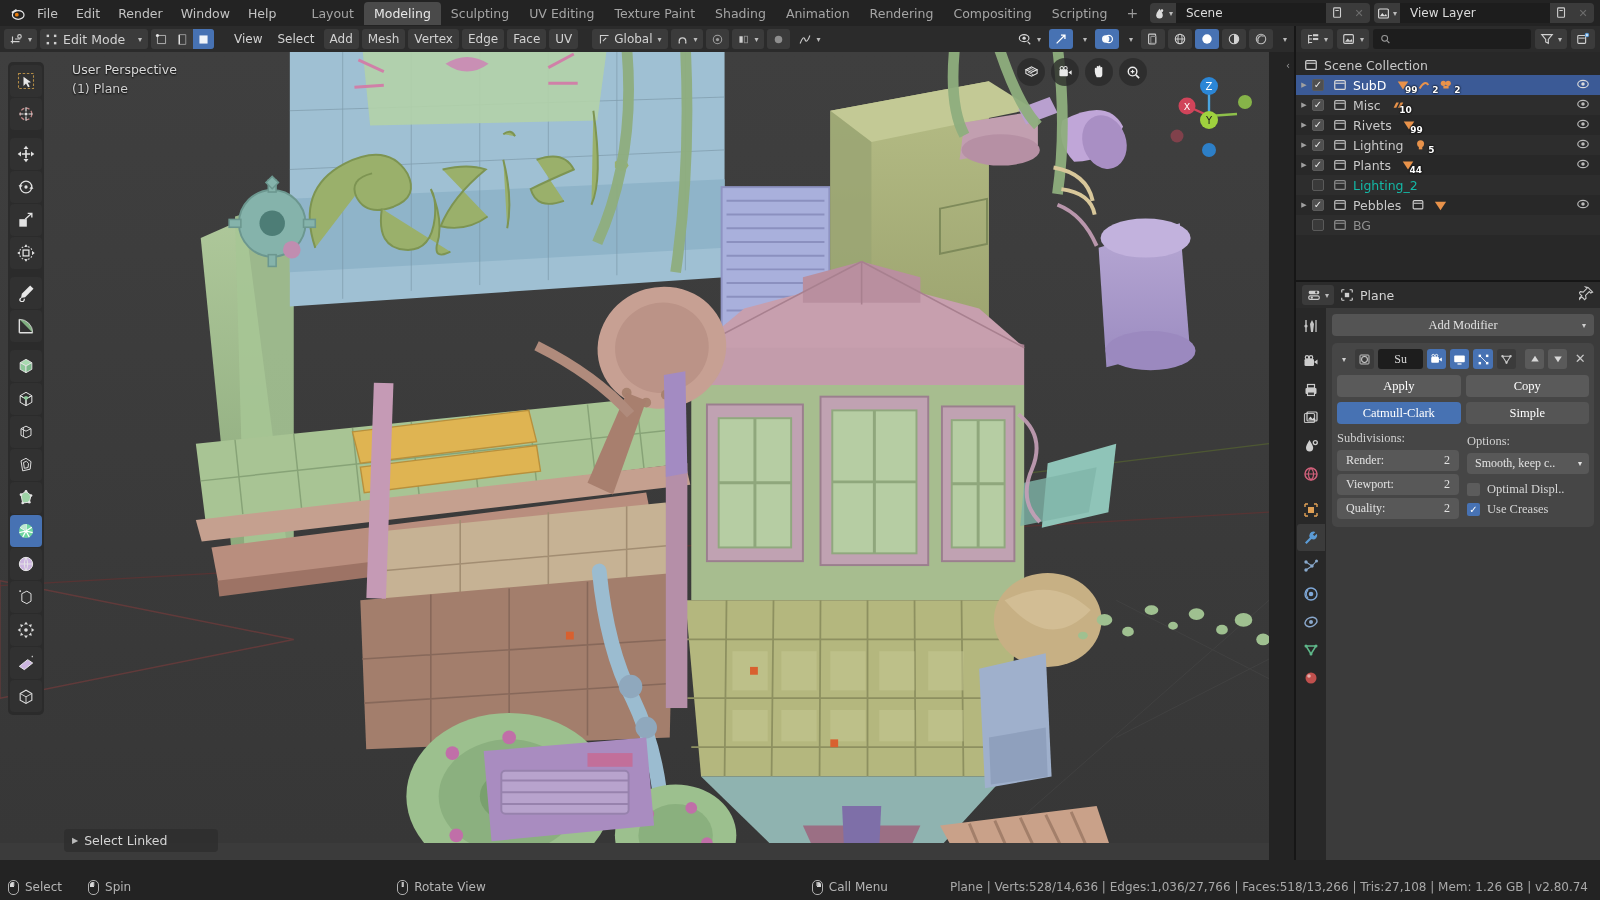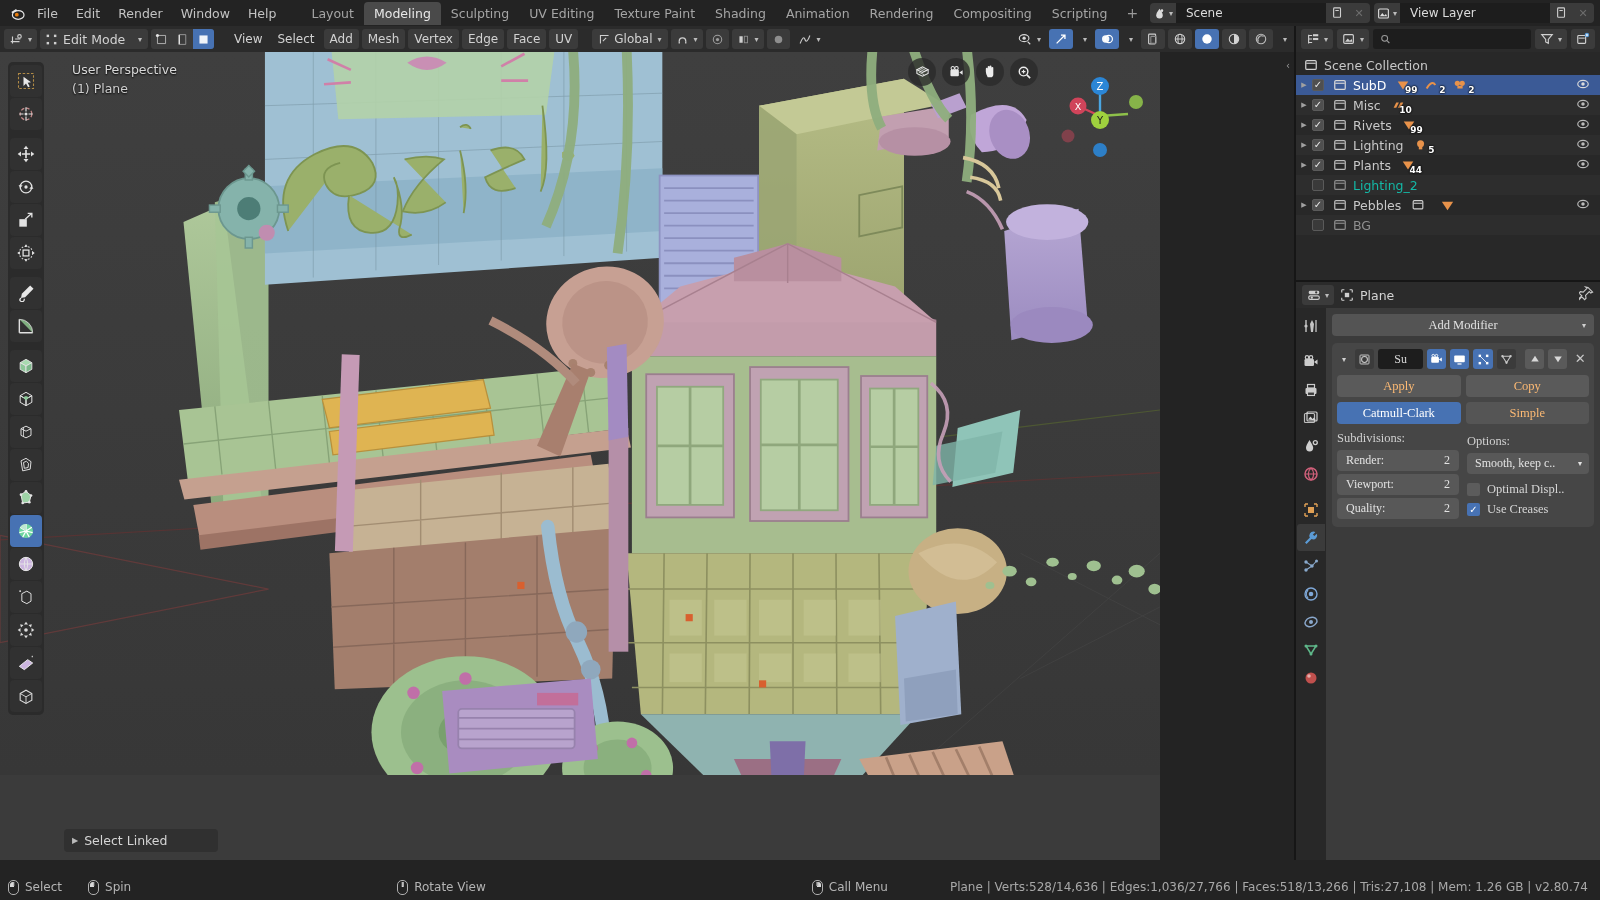--- a/index.html
+++ b/index.html
@@ -57,21 +57,21 @@
     background:#3b3b3b; border-radius:3px; min-width:108px;
   }
   .sep { width:8px; }
   .seg { display:flex; background:#3b3b3b; border-radius:3px; overflow:hidden; }
   .seg > div { width:21px; height:20px; display:flex; align-items:center; justify-content:center; }
   .seg > div.on { background:#4772b3; }
   .mtxt { color:#d2d2d2; font-size:12.5px; }
 
   
   .viewport {
-    position:absolute; left:0; top:52px; width:1160px; height:808px;
+    position:absolute; left:0; top:52px; width:1269px; height:808px;
     background: #3b3b3b; overflow:hidden;
   }
   .vp-text { position:absolute; left:72px; top:8px; font-size:12.5px; color:#d8d8d8; line-height:19px; text-shadow:0 1px 2px #000; }
   .vp-text div:nth-child(2){ color:#cfcfcf; }
 
   
   .ltool {
     position:absolute; left:8px; top:10px; width:36px;
     background:#2b2b2b; border-radius:5px; padding:3px 0;
     display:flex; flex-direction:column; gap:1px; align-items:center;
@@ -104,21 +104,21 @@
   .out-body { background:#282828; height:230px; padding-top:3px; }
   .out-row { height:20px; display:flex; align-items:center; font-size:12.5px; color:#c8c8c8; position:relative; padding-right:8px; }
   .out-row.sel { background:#3b5a96; color:#fff; }
   .out-row.alt { background:#2d2d2d; }
   .disclosure { width:16px; text-align:center; font-size:7px; color:#a0a0a0; }
   .ocheck { width:12px; height:12px; border:1px solid #5a5a5a; background:#3a3a3a; border-radius:2px; margin-right:7px; display:flex; align-items:center; justify-content:center; }
   .ocheck.on { background:#4f4f4f; }
   .ocheck.on::after { content:"✓"; font-size:10px; color:#e8e8e8; line-height:1; }
   .coll-ico { width:17px; display:flex; align-items:center; justify-content:center; margin-right:5px; }
   .out-label { white-space:nowrap; }
-  .badges { display:flex; align-items:center; gap:9px; margin-left:10px; }
+  .badges { display:flex; align-items:center; gap:2px; margin-left:10px; }
   .badge { position:relative; display:flex; align-items:center; }
   .badge .cnt { position:absolute; right:-7px; bottom:-3px; font-size:9px; color:#fff; text-shadow:0 0 2px #000,0 0 2px #000; font-weight:bold; }
   .eye { position:absolute; right:10px; }
 
   
   .props { position:absolute; left:1296px; top:282px; width:304px; height:578px; background:#2b2b2b; }
   .props-head { height:26px; display:flex; align-items:center; gap:6px; padding:0 6px; background:#2b2b2b; }
   .props-crumb { display:flex; align-items:center; gap:6px; flex:1; font-size:12.5px; color:#d3d3d3; }
   .ptabs {
     position:absolute; left:0; top:26px; width:30px; height:552px; background:#282828;
@@ -134,21 +134,21 @@
   }
   .add-mod .ch { position:absolute; right:8px; font-size:8px; color:#cfcfcf; }
   .mod-box { margin-top:7px; background:#464646; border-radius:5px; padding:5px; }
   .mod-head { display:flex; align-items:center; gap:4px; height:22px; }
   .m-ico { width:22px; height:20px; background:#3b3b3b; border-radius:3px; display:flex; align-items:center; justify-content:center; }
   .m-ico.on { background:#4772b3; }
   .m-ico.plain { background:transparent; width:16px; }
   .m-name { background:#1d1d1d; border-radius:3px; height:20px; line-height:20px; padding:0 16px; font-size:12px; color:#d8d8d8; }
   .m-x { margin-left:auto; width:20px; height:20px; display:flex; align-items:center; justify-content:center; color:#c8c8c8; font-size:13px; }
   .row2 { display:flex; gap:5px; margin-top:5px; }
-  .btn-lg { flex:1; height:22px; background:#5a5a5a; border-radius:4px; display:flex; align-items:center; justify-content:center; font-size:12.5px; color:#fdba74; }
+  .btn-lg { flex:1; height:22px; background:#5a5a5a; border-radius:4px; display:flex; align-items:center; justify-content:center; font-size:12.5px; color:#ffffff; }
   .btn-lg.blue { background:#4772b3; color:#fff; }
   .btn-lg.grey { background:#555; }
   .cols { display:flex; gap:8px; margin-top:7px;align-items:center; }
   .col { flex:1; }
   .col-title { font-size:12.5px; color:#d0d0d0; margin-bottom:4px; }
   .numfield {
     height:21px; background:#585858; border-radius:4px; display:flex; align-items:center;
     justify-content:space-between; padding:0 9px; margin-bottom:3px; font-size:12px; color:#e2e2e2;
   }
   .dropfield {

